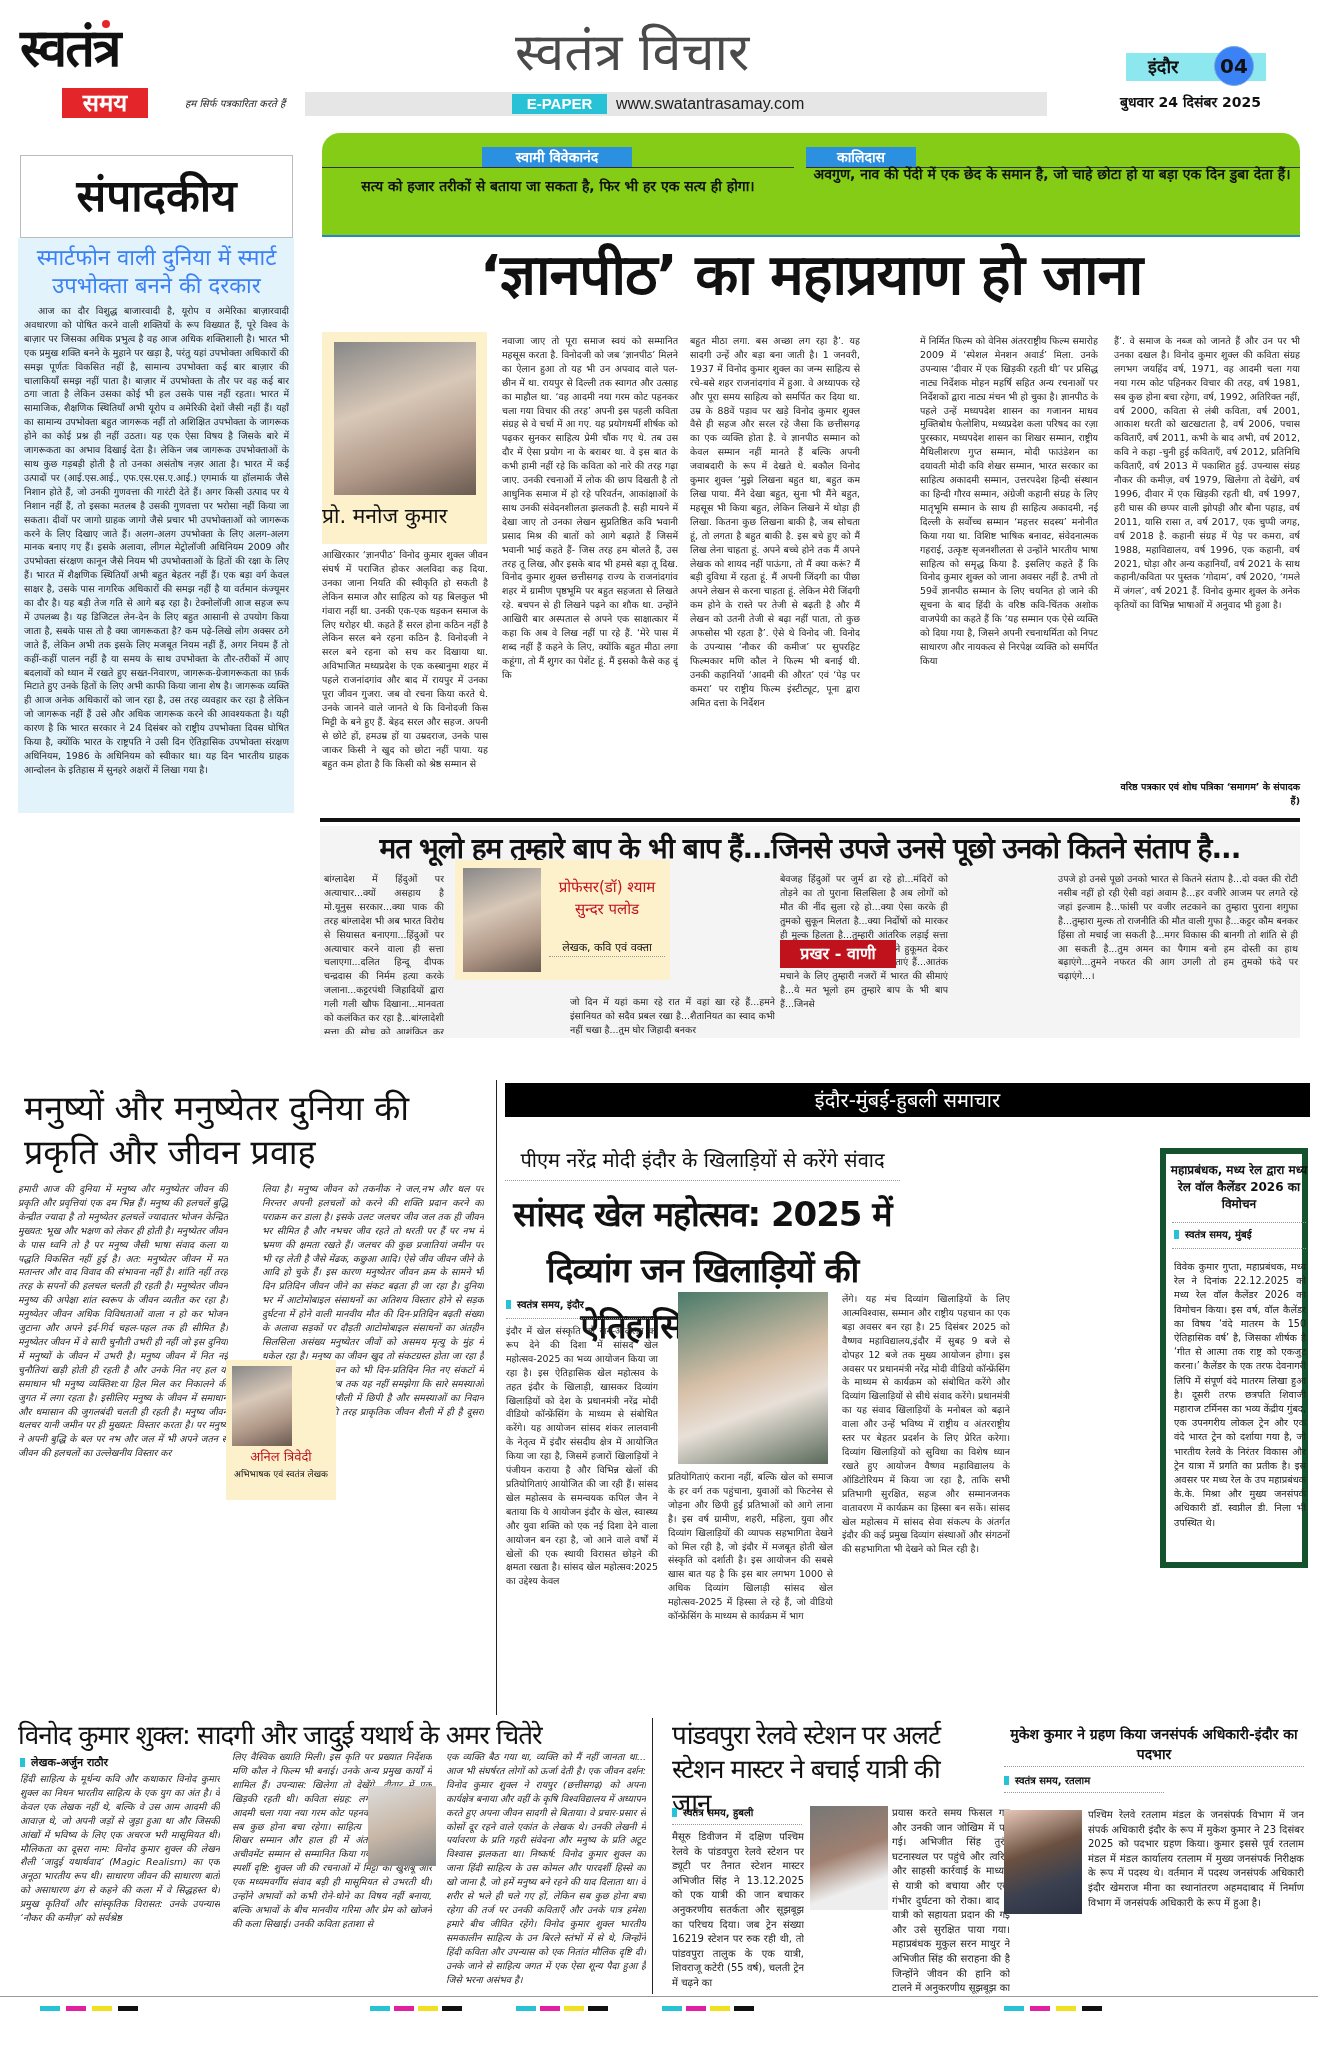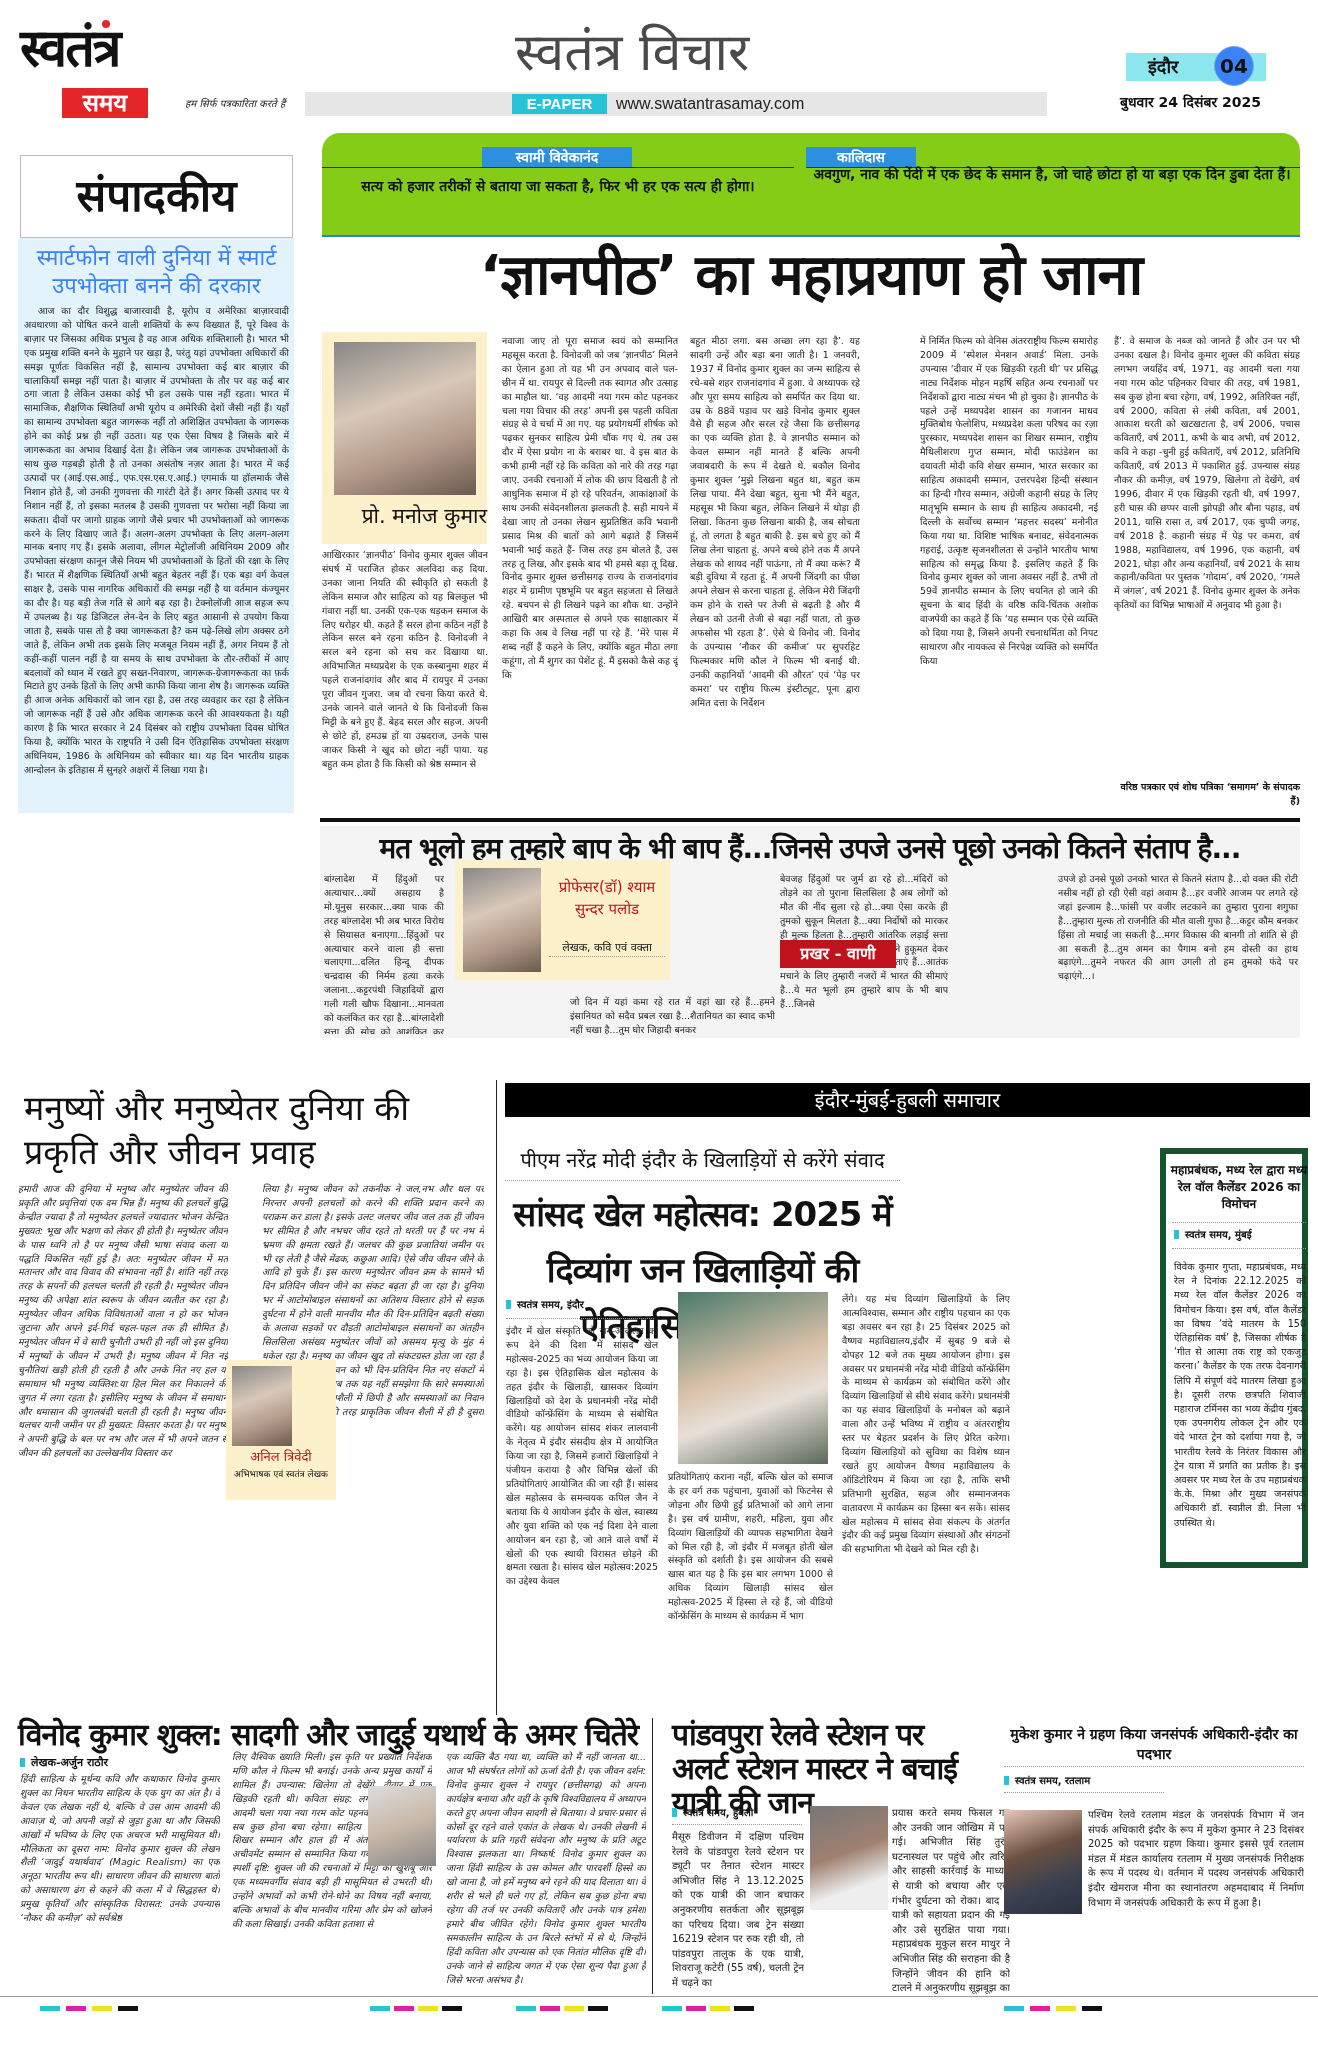--- a/index.html
+++ b/index.html
@@ -36,21 +36,21 @@
 .left2-head{left:24px;top:1086px;width:460px;font-size:34px;line-height:44px;color:#111}
 .divider-v{background:#222}
 .section-bar{left:505px;top:1083px;width:805px;height:34px;background:#000;color:#fff;text-align:center;font-size:20px;line-height:34px}
 .sub-head{left:505px;top:1142px;width:395px;text-align:center;font-size:20px;line-height:28px}
 .big-head{left:505px;top:1168px;width:395px;text-align:center;font-size:34px;font-weight:900;line-height:56px;letter-spacing:-1px}
 .dotline{border-top:1px dotted #999}
 .dateline{font-size:10px;font-weight:bold;line-height:14px}
 .dateline:before{content:"";display:inline-block;width:5px;height:9px;background:#27c2d6;margin-right:6px;vertical-align:-1px}
 .sidebar-box{left:1160px;top:1148px;width:148px;height:420px;border:6px solid #14532d}
 .sb-head{font-size:12px;font-weight:bold;text-align:center;line-height:17px}
-.bottom-head{font-size:30px;font-weight:700;line-height:34px;letter-spacing:-1px}
+.bottom-head{font-size:26px;font-weight:400;line-height:34px;letter-spacing:-1px}
 .italic{font-style:italic}
 .reg{position:absolute;width:20px;height:5px;top:2006px}
 </style>
 </head>
 <body>
 
 <div class="abs logo-top">स्वतंत्र</div>
 <div class="abs logo-dot"></div>
 <div class="abs logo-bottom">समय</div>
 <div class="abs tagline">हम सिर्फ पत्रकारिता करते हैं</div>
@@ -73,21 +73,21 @@
 </div>
 
 <div class="abs editorial-box">संपादकीय</div>
 <div class="abs ed-bg"></div>
 <div class="abs ed-head">स्मार्टफोन वाली दुनिया में स्मार्ट उपभोक्ता बनने की दरकार</div>
 <div class="abs body-text" style="left:24px;top:304px;width:265px;height:505px;overflow:hidden;text-indent:14px">आज का दौर विशुद्ध बाजारवादी है, यूरोप व अमेरिका बाज़ारवादी अवधारणा को पोषित करने वाली शक्तियों के रूप विख्यात हैं, पूरे विश्व के बाज़ार पर जिसका अधिक प्रभुत्व है वह आज अधिक शक्तिशाली है। भारत भी एक प्रमुख शक्ति बनने के मुहाने पर खड़ा है, परंतु यहां उपभोक्ता अधिकारों की समझ पूर्णतः विकसित नहीं है, सामान्य उपभोक्ता कई बार बाज़ार की चालाकियाँ समझ नहीं पाता है। बाज़ार में उपभोक्ता के तौर पर वह कई बार ठगा जाता है लेकिन उसका कोई भी हल उसके पास नहीं रहता। भारत में सामाजिक, शैक्षणिक स्थितियाँ अभी यूरोप व अमेरिकी देशों जैसी नहीं हैं। यहाँ का सामान्य उपभोक्ता बहुत जागरूक नहीं तो अशिक्षित उपभोक्ता के जागरूक होने का कोई प्रश्न ही नहीं उठता। यह एक ऐसा विषय है जिसके बारे में जागरूकता का अभाव दिखाई देता है। लेकिन जब जागरूक उपभोक्ताओं के साथ कुछ गड़बड़ी होती है तो उनका असंतोष नज़र आता है। भारत में कई उत्पादों पर (आई.एस.आई., एफ.एस.एस.ए.आई.) एगमार्क या हॉलमार्क जैसे निशान होते हैं, जो उनकी गुणवत्ता की गारंटी देते हैं। अगर किसी उत्पाद पर ये निशान नहीं हैं, तो इसका मतलब है उसकी गुणवत्ता पर भरोसा नहीं किया जा सकता। दीवों पर जागो ग्राहक जागो जैसे प्रचार भी उपभोक्ताओं को जागरूक करने के लिए दिखाए जाते हैं। अलग-अलग उपभोक्ता के लिए अलग-अलग मानक बनाए गए हैं। इसके अलावा, लीगल मेट्रोलॉजी अधिनियम 2009 और उपभोक्ता संरक्षण कानून जैसे नियम भी उपभोक्ताओं के हितों की रक्षा के लिए हैं। भारत में शैक्षणिक स्थितियाँ अभी बहुत बेहतर नहीं हैं। एक बड़ा वर्ग केवल साक्षर है, उसके पास नागरिक अधिकारों की समझ नहीं है या वर्तमान कंज्यूमर का दौर है। यह बड़ी तेज गति से आगे बढ़ रहा है। टेक्नोलॉजी आज सहज रूप में उपलब्ध है। यह डिजिटल लेन-देन के लिए बहुत आसानी से उपयोग किया जाता है, सबके पास तो है क्या जागरूकता है? कम पढ़े-लिखे लोग अक्सर ठगे जाते हैं, लेकिन अभी तक इसके लिए मजबूत नियम नहीं हैं, अगर नियम हैं तो कहीं-कहीं पालन नहीं है या समय के साथ उपभोक्ता के तौर-तरीकों में आए बदलावों को ध्यान में रखते हुए सख्त-निवारण, जागरूक-ग्रेजागरूकता का फ़र्क मिटाते हुए उनके हितों के लिए अभी काफी किया जाना शेष है। जागरूक व्यक्ति ही आज अनेक अधिकारों को जान रहा है, उस तरह व्यवहार कर रहा है लेकिन जो जागरूक नहीं हैं उसे और अधिक जागरूक करने की आवश्यकता है। यही कारण है कि भारत सरकार ने 24 दिसंबर को राष्ट्रीय उपभोक्ता दिवस घोषित किया है, क्योंकि भारत के राष्ट्रपति ने उसी दिन ऐतिहासिक उपभोक्ता संरक्षण अधिनियम, 1986 के अधिनियम को स्वीकार था। यह दिन भारतीय ग्राहक आन्दोलन के इतिहास में सुनहरे अक्षरों में लिखा गया है।</div>
 
 <div class="abs main-head">‘ज्ञानपीठ’ का महाप्रयाण हो जाना</div>
 <div class="abs photo-cap-bg" style="left:322px;top:332px;width:165px;height:212px"></div>
 <div class="abs photo" style="left:334px;top:342px;width:142px;height:153px"></div>
-<div class="abs" style="left:322px;top:496px;width:165px;text-align:right;font-size:21px;line-height:40px">प्रो. मनोज कुमार</div>
+<div class="abs" style="left:322px;top:496px;width:165px;text-align:left;font-size:21px;line-height:40px">प्रो. मनोज कुमार</div>
 <div class="abs body-text" style="left:322px;top:548px;width:166px;height:268px;overflow:hidden">आखिरकार ‘ज्ञानपीठ’ विनोद कुमार शुक्ल जीवन संघर्ष में पराजित होकर अलविदा कह दिया. उनका जाना नियति की स्वीकृति हो सकती है लेकिन समाज और साहित्य को यह बिलकुल भी गंवारा नहीं था. उनकी एक-एक धड़कन समाज के लिए धरोहर थी. कहते हैं सरल होना कठिन नहीं है लेकिन सरल बने रहना कठिन है. विनोदजी ने सरल बने रहना को सच कर दिखाया था. अविभाजित मध्यप्रदेश के एक कस्बानुमा शहर में पहले राजनांदगांव और बाद में रायपुर में उनका पूरा जीवन गुजरा. जब वो रचना किया करते थे. उनके जानने वाले जानते थे कि विनोदजी किस मिट्टी के बने हुए हैं. बेहद सरल और सहज. अपनी से छोटे हों, हमउम्र हों या उम्रदराज, उनके पास जाकर किसी ने खुद को छोटा नहीं पाया. यह बहुत कम होता है कि किसी को श्रेष्ठ सम्मान से</div>
 <div class="abs body-text" style="left:502px;top:334px;width:176px;height:482px;overflow:hidden">नवाजा जाए तो पूरा समाज स्वयं को सम्मानित महसूस करता है. विनोदजी को जब ‘ज्ञानपीठ’ मिलने का ऐलान हुआ तो यह भी उन अपवाद वाले पल-छीन में था. रायपुर से दिल्ली तक स्वागत और उत्साह का माहौल था. ‘वह आदमी नया गरम कोट पहनकर चला गया विचार की तरह’ अपनी इस पहली कविता संग्रह से वे चर्चा में आ गए. यह प्रयोगधर्मी शीर्षक को पढ़कर सुनकर साहित्य प्रेमी चौंक गए थे. तब उस दौर में ऐसा प्रयोग ना के बराबर था. वे इस बात के कभी हामी नहीं रहे कि कविता को नारे की तरह गढ़ा जाए. उनकी रचनाओं में लोक की छाप दिखती है तो आधुनिक समाज में हो रहे परिवर्तन, आकांक्षाओं के साथ उनकी संवेदनशीलता झलकती है. सही मायने में देखा जाए तो उनका लेखन सुप्रतिष्ठित कवि भवानी प्रसाद मिश्र की बातों को आगे बढ़ाते हैं जिसमें भवानी भाई कहते हैं- जिस तरह हम बोलते हैं, उस तरह तू लिख, और इसके बाद भी हमसे बड़ा तू दिख. विनोद कुमार शुक्ल छत्तीसगढ़ राज्य के राजनांदगांव शहर में ग्रामीण पृष्ठभूमि पर बहुत सहजता से लिखते रहे. बचपन से ही लिखने पढ़ने का शौक था. उन्होंने आखिरी बार अस्पताल से अपने एक साक्षात्कार में कहा कि अब वे लिख नहीं पा रहे हैं. ‘मेरे पास में शब्द नहीं हैं कहने के लिए, क्योंकि बहुत मीठा लगा कहूंगा, तो मैं शुगर का पेशेंट हूं. मैं इसको कैसे कह दूं कि</div>
 <div class="abs body-text" style="left:690px;top:334px;width:170px;height:482px;overflow:hidden">बहुत मीठा लगा. बस अच्छा लग रहा है’. यह सादगी उन्हें और बड़ा बना जाती है। 1 जनवरी, 1937 में विनोद कुमार शुक्ल का जन्म साहित्य से रचे-बसे शहर राजनांदगांव में हुआ. वे अध्यापक रहे और पूरा समय साहित्य को समर्पित कर दिया था. उम्र के 88वें पड़ाव पर खड़े विनोद कुमार शुक्ल वैसे ही सहज और सरल रहे जैसा कि छत्तीसगढ़ का एक व्यक्ति होता है. वे ज्ञानपीठ सम्मान को केवल सम्मान नहीं मानते हैं बल्कि अपनी जवाबदारी के रूप में देखते थे. बकौल विनोद कुमार शुक्ल ‘मुझे लिखना बहुत था, बहुत कम लिख पाया. मैंने देखा बहुत, सुना भी मैंने बहुत, महसूस भी किया बहुत, लेकिन लिखने में थोड़ा ही लिखा. कितना कुछ लिखना बाकी है, जब सोचता हूं, तो लगता है बहुत बाकी है. इस बचे हुए को मैं लिख लेना चाहता हूं. अपने बच्चे होने तक मैं अपने लेखक को शायद नहीं पाऊंगा, तो मैं क्या करूं? मैं बड़ी दुविधा में रहता हूं. मैं अपनी जिंदगी का पीछा अपने लेखन से करना चाहता हूं. लेकिन मेरी जिंदगी कम होने के रास्ते पर तेजी से बढ़ती है और मैं लेखन को उतनी तेजी से बढ़ा नहीं पाता, तो कुछ अफसोस भी रहता है’. ऐसे थे विनोद जी. विनोद के उपन्यास ‘नौकर की कमीज’ पर सुपरहिट फिल्मकार मणि कौल ने फिल्म भी बनाई थी. उनकी कहानियों ‘आदमी की औरत’ एवं ‘पेड़ पर कमरा’ पर राष्ट्रीय फिल्म इंस्टीट्यूट, पूना द्वारा अमित दत्ता के निर्देशन</div>
 <div class="abs body-text" style="left:920px;top:334px;width:178px;height:482px;overflow:hidden">में निर्मित फिल्म को वेनिस अंतरराष्ट्रीय फिल्म समारोह 2009 में ‘स्पेशल मेनशन अवार्ड’ मिला. उनके उपन्यास ‘दीवार में एक खिड़की रहती थी’ पर प्रसिद्ध नाट्य निर्देशक मोहन महर्षि सहित अन्य रचनाओं पर निर्देशकों द्वारा नाट्य मंचन भी हो चुका है। ज्ञानपीठ के पहले उन्हें मध्यपदेश शासन का गजानन माधव मुक्तिबोध फेलोशिप, मध्यप्रदेश कला परिषद का रज़ा पुरस्कार, मध्यपदेश शासन का शिखर सम्मान, राष्ट्रीय मैथिलीशरण गुप्त सम्मान, मोदी फाउंडेशन का दयावती मोदी कवि शेखर सम्मान, भारत सरकार का साहित्य अकादमी सम्मान, उत्तरपदेश हिन्दी संस्थान का हिन्दी गौरव सम्मान, अंग्रेजी कहानी संग्रह के लिए मातृभूमि सम्मान के साथ ही साहित्य अकादमी, नई दिल्ली के सर्वोच्च सम्मान ‘महत्तर सदस्य’ मनोनीत किया गया था. विशिष्ट भाषिक बनावट, संवेदनात्मक गहराई, उत्कृष्ट सृजनशीलता से उन्होंने भारतीय भाषा साहित्य को समृद्ध किया है. इसलिए कहते हैं कि विनोद कुमार शुक्ल को जाना अवसर नहीं है. तभी तो 59वें ज्ञानपीठ सम्मान के लिए चयनित हो जाने की सूचना के बाद हिंदी के वरिष्ठ कवि-चिंतक अशोक वाजपेयी का कहते हैं कि ‘यह सम्मान एक ऐसे व्यक्ति को दिया गया है, जिसने अपनी रचनाधर्मिता को निपट साधारण और नायकत्व से निरपेक्ष व्यक्ति को समर्पित किया</div>
 <div class="abs body-text" style="left:1114px;top:334px;width:186px;height:440px;overflow:hidden">हैं’. वे समाज के नब्ज को जानते हैं और उन पर भी उनका दखल है। विनोद कुमार शुक्ल की कविता संग्रह लगभग जयहिंद वर्ष, 1971, वह आदमी चला गया नया गरम कोट पहिनकर विचार की तरह, वर्ष 1981, सब कुछ होना बचा रहेगा, वर्ष, 1992, अतिरिक्त नहीं, वर्ष 2000, कविता से लंबी कविता, वर्ष 2001, आकाश धरती को खटखटाता है, वर्ष 2006, पचास कविताएँ, वर्ष 2011, कभी के बाद अभी, वर्ष 2012, कवि ने कहा -चुनी हुई कविताएँ, वर्ष 2012, प्रतिनिधि कविताएँ, वर्ष 2013 में पकाशित हुई. उपन्यास संग्रह नौकर की कमीज़, वर्ष 1979, खिलेगा तो देखेंगे, वर्ष 1996, दीवार में एक खिड़की रहती थी, वर्ष 1997, हरी घास की छप्पर वाली झोपड़ी और बौना पहाड़, वर्ष 2011, यासि रासा त, वर्ष 2017, एक चुप्पी जगह, वर्ष 2018 है. कहानी संग्रह में पेड़ पर कमरा, वर्ष 1988, महाविद्यालय, वर्ष 1996, एक कहानी, वर्ष 2021, घोड़ा और अन्य कहानियाँ, वर्ष 2021 के साथ कहानी/कविता पर पुस्तक ‘गोदाम’, वर्ष 2020, ‘गमले में जंगल’, वर्ष 2021 हैं. विनोद कुमार शुक्ल के अनेक कृतियों का विभिन्न भाषाओं में अनुवाद भी हुआ है।</div>
 <div class="abs" style="left:1114px;top:780px;width:186px;text-align:right;font-size:9.5px;font-weight:bold;line-height:14px">वरिष्ठ पत्रकार एवं शोध पत्रिका ‘समागम’ के संपादक हैं)</div>
 <div class="abs rule" style="left:320px;top:818px;width:980px;height:4px"></div>
 
 <div class="abs bapp-bg"></div>
 <div class="abs bapp-head">मत भूलो हम तुम्हारे बाप के भी बाप हैं...जिनसे उपजे उनसे पूछो उनको कितने संताप है...</div>

